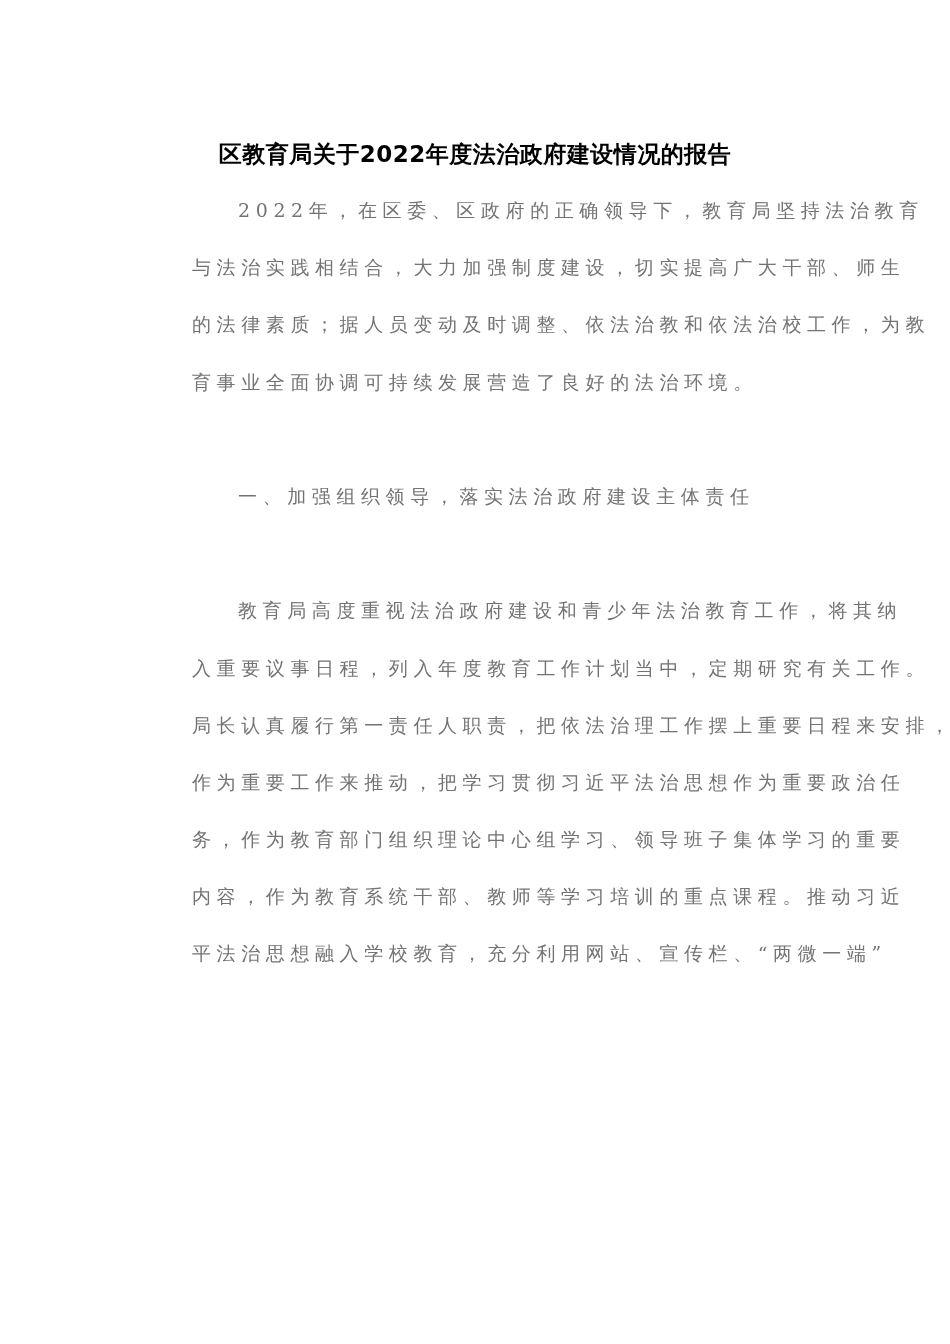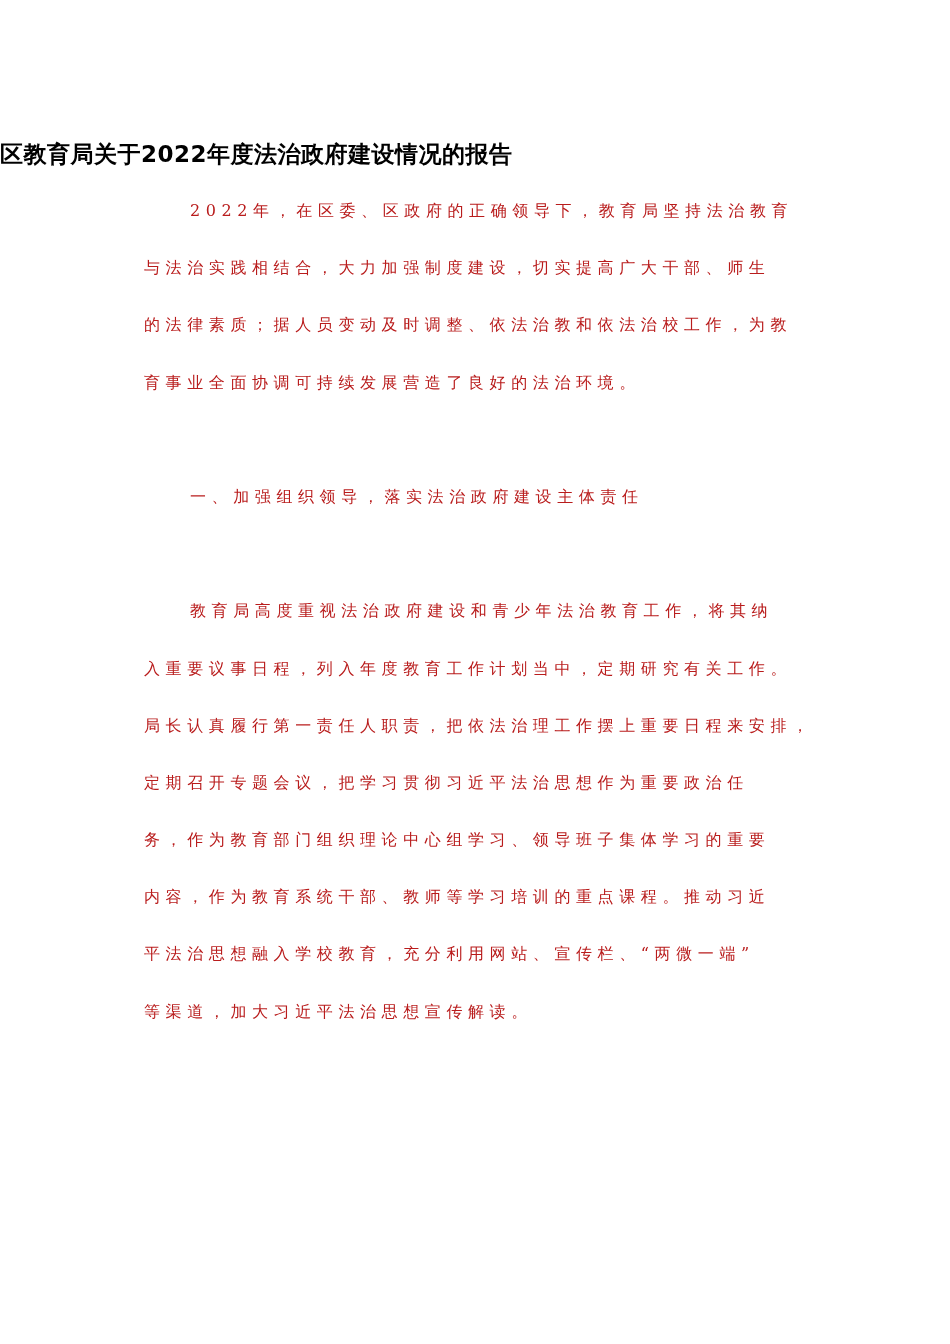--- a/index.html
+++ b/index.html
@@ -21,41 +21,42 @@
       top: 0;
       width: 950px;
       height: 1344px;
       background: #ffffff;
     }
     .title {
       position: absolute;
       left: 0;
       top: 134px;
       width: 950px;
-      text-align: left;
+      text-align: center;
       font-family: "DejaVu Sans", "Liberation Sans", sans-serif;
       font-size: 23px;
       font-weight: bold;
       letter-spacing: 0.5px;
       line-height: 40px;
       color: #000000;
     }
     .body-text {
       position: absolute;
       left: 144px;
       top: 182px;
       width: 670px;
     }
     .line {
       height: 57.2px;
       line-height: 57.2px;
-      font-size: 16px;
+      font-size: 19px;
       letter-spacing: 5.6px;
       white-space: nowrap;
-      color: #b91c1c;
+      color: #737373;
+      margin-left: 48px;
     }
     .indent {
       padding-left: 46px;
     }
     .gap {
       height: 57.2px;
     }
   </style>
 </head>
 <body>
@@ -74,20 +75,19 @@
     <div class="gap"></div>
 
     <div class="line indent">一、加强组织领导，落实法治政府建设主体责任</div>
 
     <div class="gap"></div>
 
     <div>
       <div class="line indent">教育局高度重视法治政府建设和青少年法治教育工作，将其纳</div>
       <div class="line">入重要议事日程，列入年度教育工作计划当中，定期研究有关工作。</div>
       <div class="line">局长认真履行第一责任人职责，把依法治理工作摆上重要日程来安排，</div>
-      <div class="line">定期召开专题会议，把学习贯彻习近平法治思想作为重要政治任</div>
+      <div class="line">作为重要工作来推动，把学习贯彻习近平法治思想作为重要政治任</div>
       <div class="line">务，作为教育部门组织理论中心组学习、领导班子集体学习的重要</div>
       <div class="line">内容，作为教育系统干部、教师等学习培训的重点课程。推动习近</div>
       <div class="line">平法治思想融入学校教育，充分利用网站、宣传栏、“两微一端”</div>
-      <div class="line">等渠道，加大习近平法治思想宣传解读。</div>
     </div>
   </div>
 </div>
 
 </body></html>

